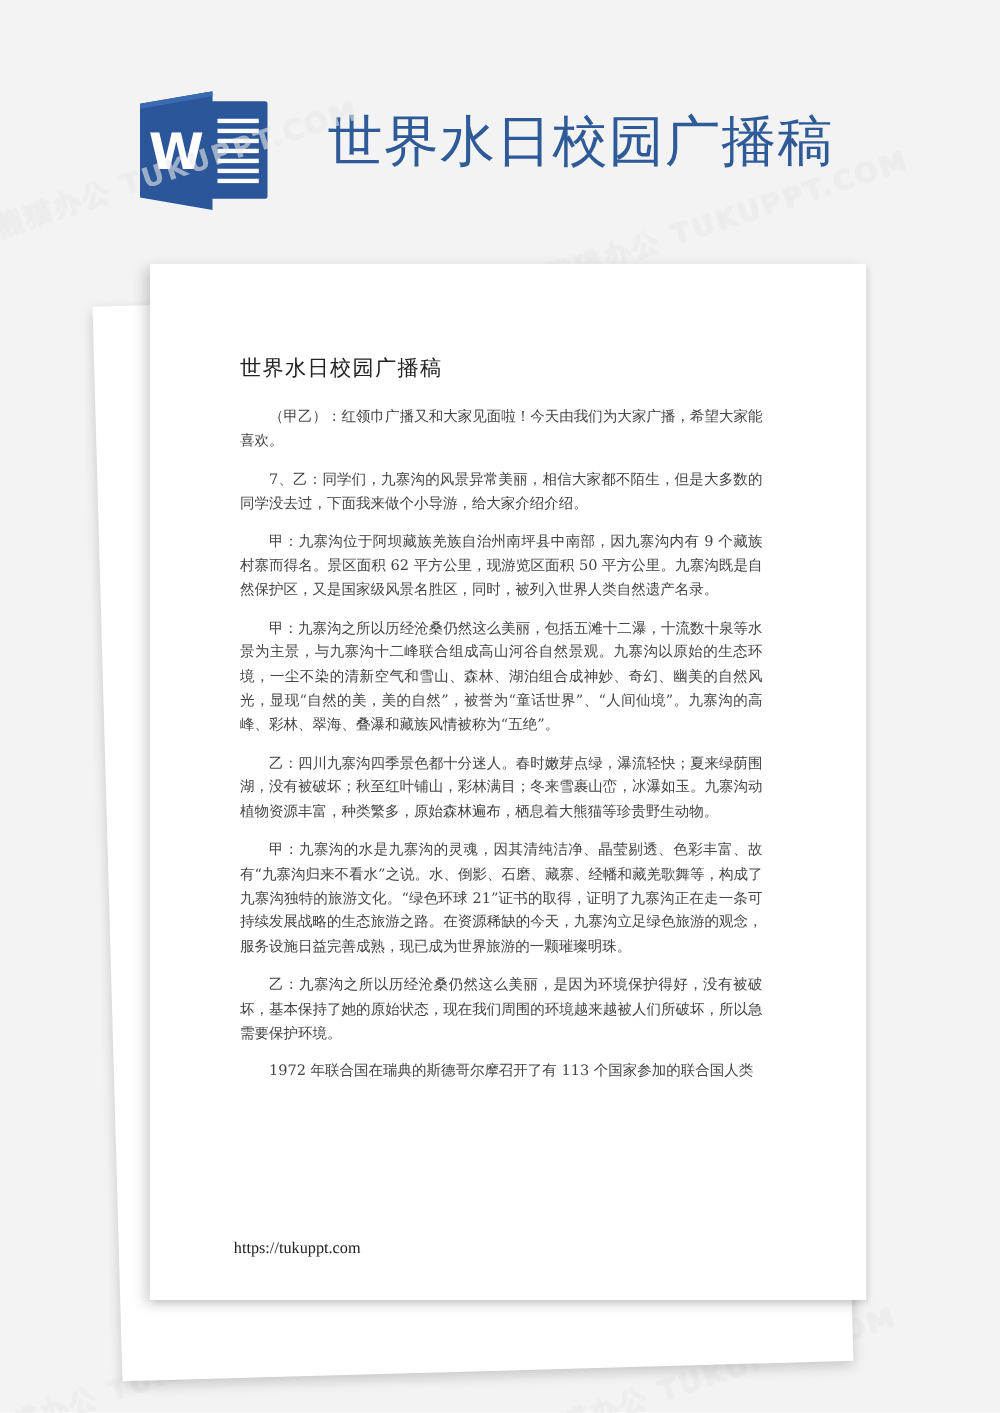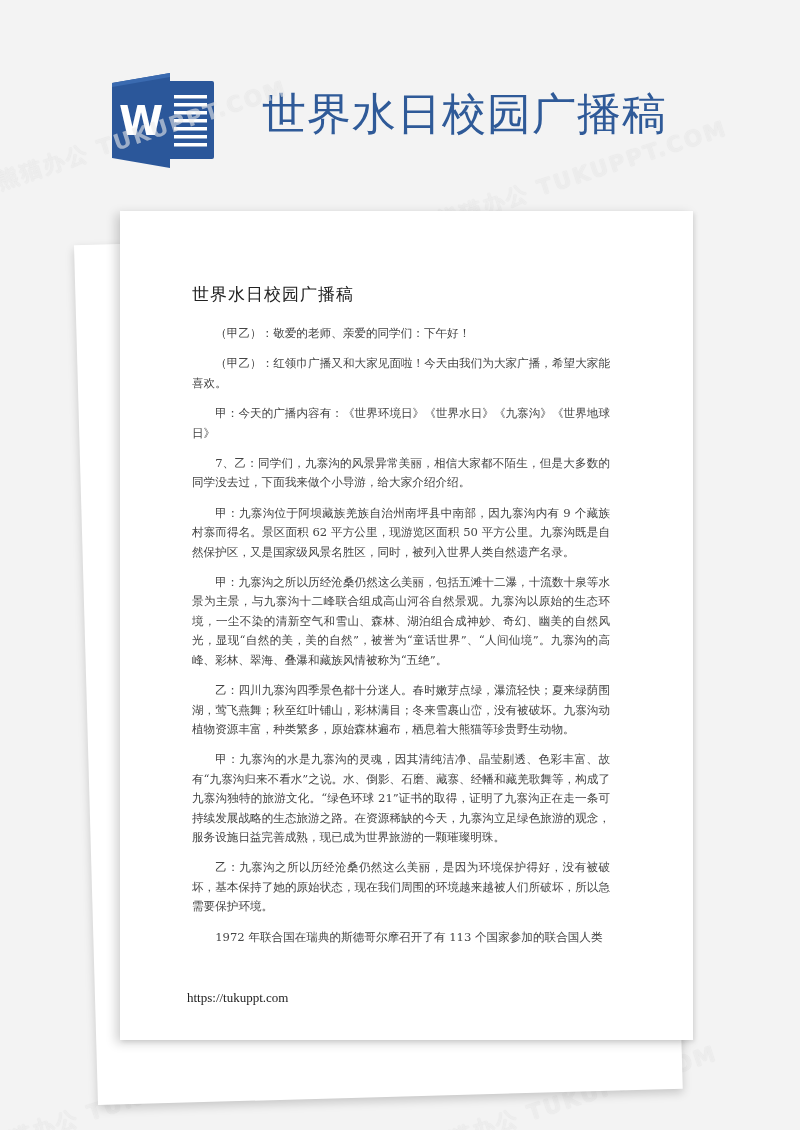--- a/index.html
+++ b/index.html
@@ -74,25 +74,23 @@
 <div class="watermark" style="left:-10px; top:120px;">熊猫办公 TUKUPPT.COM</div>
 <div class="watermark" style="left:430px; top:160px;">熊猫办公 TUKUPPT.COM</div>
 <div class="watermark" style="left:-20px; top:1085px;">熊猫办公 TUKUPPT.COM</div>
 <div class="watermark" style="left:420px; top:1085px;">熊猫办公 TUKUPPT.COM</div>
 
 <div class="back-sheet"></div>
 
 <div class="page">
   <h1 class="doc-title">世界水日校园广播稿</h1>
   <div class="body-text">
-    <p>（甲乙）：敬爱的老师、亲爱的同学们：下午好！</p>
     <p>（甲乙）：红领巾广播又和大家见面啦！今天由我们为大家广播，希望大家能喜欢。</p>
-    <p>甲：今天的广播内容有：《世界环境日》《世界水日》《九寨沟》《世界地球日》</p>
     <p>7、乙：同学们，九寨沟的风景异常美丽，相信大家都不陌生，但是大多数的同学没去过，下面我来做个小导游，给大家介绍介绍。</p>
     <p>甲：九寨沟位于阿坝藏族羌族自治州南坪县中南部，因九寨沟内有 9 个藏族村寨而得名。景区面积 62 平方公里，现游览区面积 50 平方公里。九寨沟既是自然保护区，又是国家级风景名胜区，同时，被列入世界人类自然遗产名录。</p>
     <p>甲：九寨沟之所以历经沧桑仍然这么美丽，包括五滩十二瀑，十流数十泉等水景为主景，与九寨沟十二峰联合组成高山河谷自然景观。九寨沟以原始的生态环境，一尘不染的清新空气和雪山、森林、湖泊组合成神妙、奇幻、幽美的自然风光，显现“自然的美，美的自然”，被誉为“童话世界”、“人间仙境”。九寨沟的高峰、彩林、翠海、叠瀑和藏族风情被称为“五绝”。</p>
-    <p>乙：四川九寨沟四季景色都十分迷人。春时嫩芽点绿，瀑流轻快；夏来绿荫围湖，莺飞燕舞；秋至红叶铺山，彩林满目；冬来雪裹山峦，没有被破坏。九寨沟动植物资源丰富，种类繁多，原始森林遍布，栖息着大熊猫等珍贵野生动物。</p>
+    <p>乙：四川九寨沟四季景色都十分迷人。春时嫩芽点绿，瀑流轻快；夏来绿荫围湖，没有被破坏；秋至红叶铺山，彩林满目；冬来雪裹山峦，冰瀑如玉。九寨沟动植物资源丰富，种类繁多，原始森林遍布，栖息着大熊猫等珍贵野生动物。</p>
     <p>甲：九寨沟的水是九寨沟的灵魂，因其清纯洁净、晶莹剔透、色彩丰富、故有“九寨沟归来不看水”之说。水、倒影、石磨、藏寨、经幡和藏羌歌舞等，构成了九寨沟独特的旅游文化。“绿色环球 21”证书的取得，证明了九寨沟正在走一条可持续发展战略的生态旅游之路。在资源稀缺的今天，九寨沟立足绿色旅游的观念，服务设施日益完善成熟，现已成为世界旅游的一颗璀璨明珠。</p>
     <p>乙：九寨沟之所以历经沧桑仍然这么美丽，是因为环境保护得好，没有被破坏，基本保持了她的原始状态，现在我们周围的环境越来越被人们所破坏，所以急需要保护环境。</p>
     <p>1972 年联合国在瑞典的斯德哥尔摩召开了有 113 个国家参加的联合国人类</p>
   </div>
   <div class="footer-url">https://tukuppt.com</div>
 </div>
 
 </body></html>

